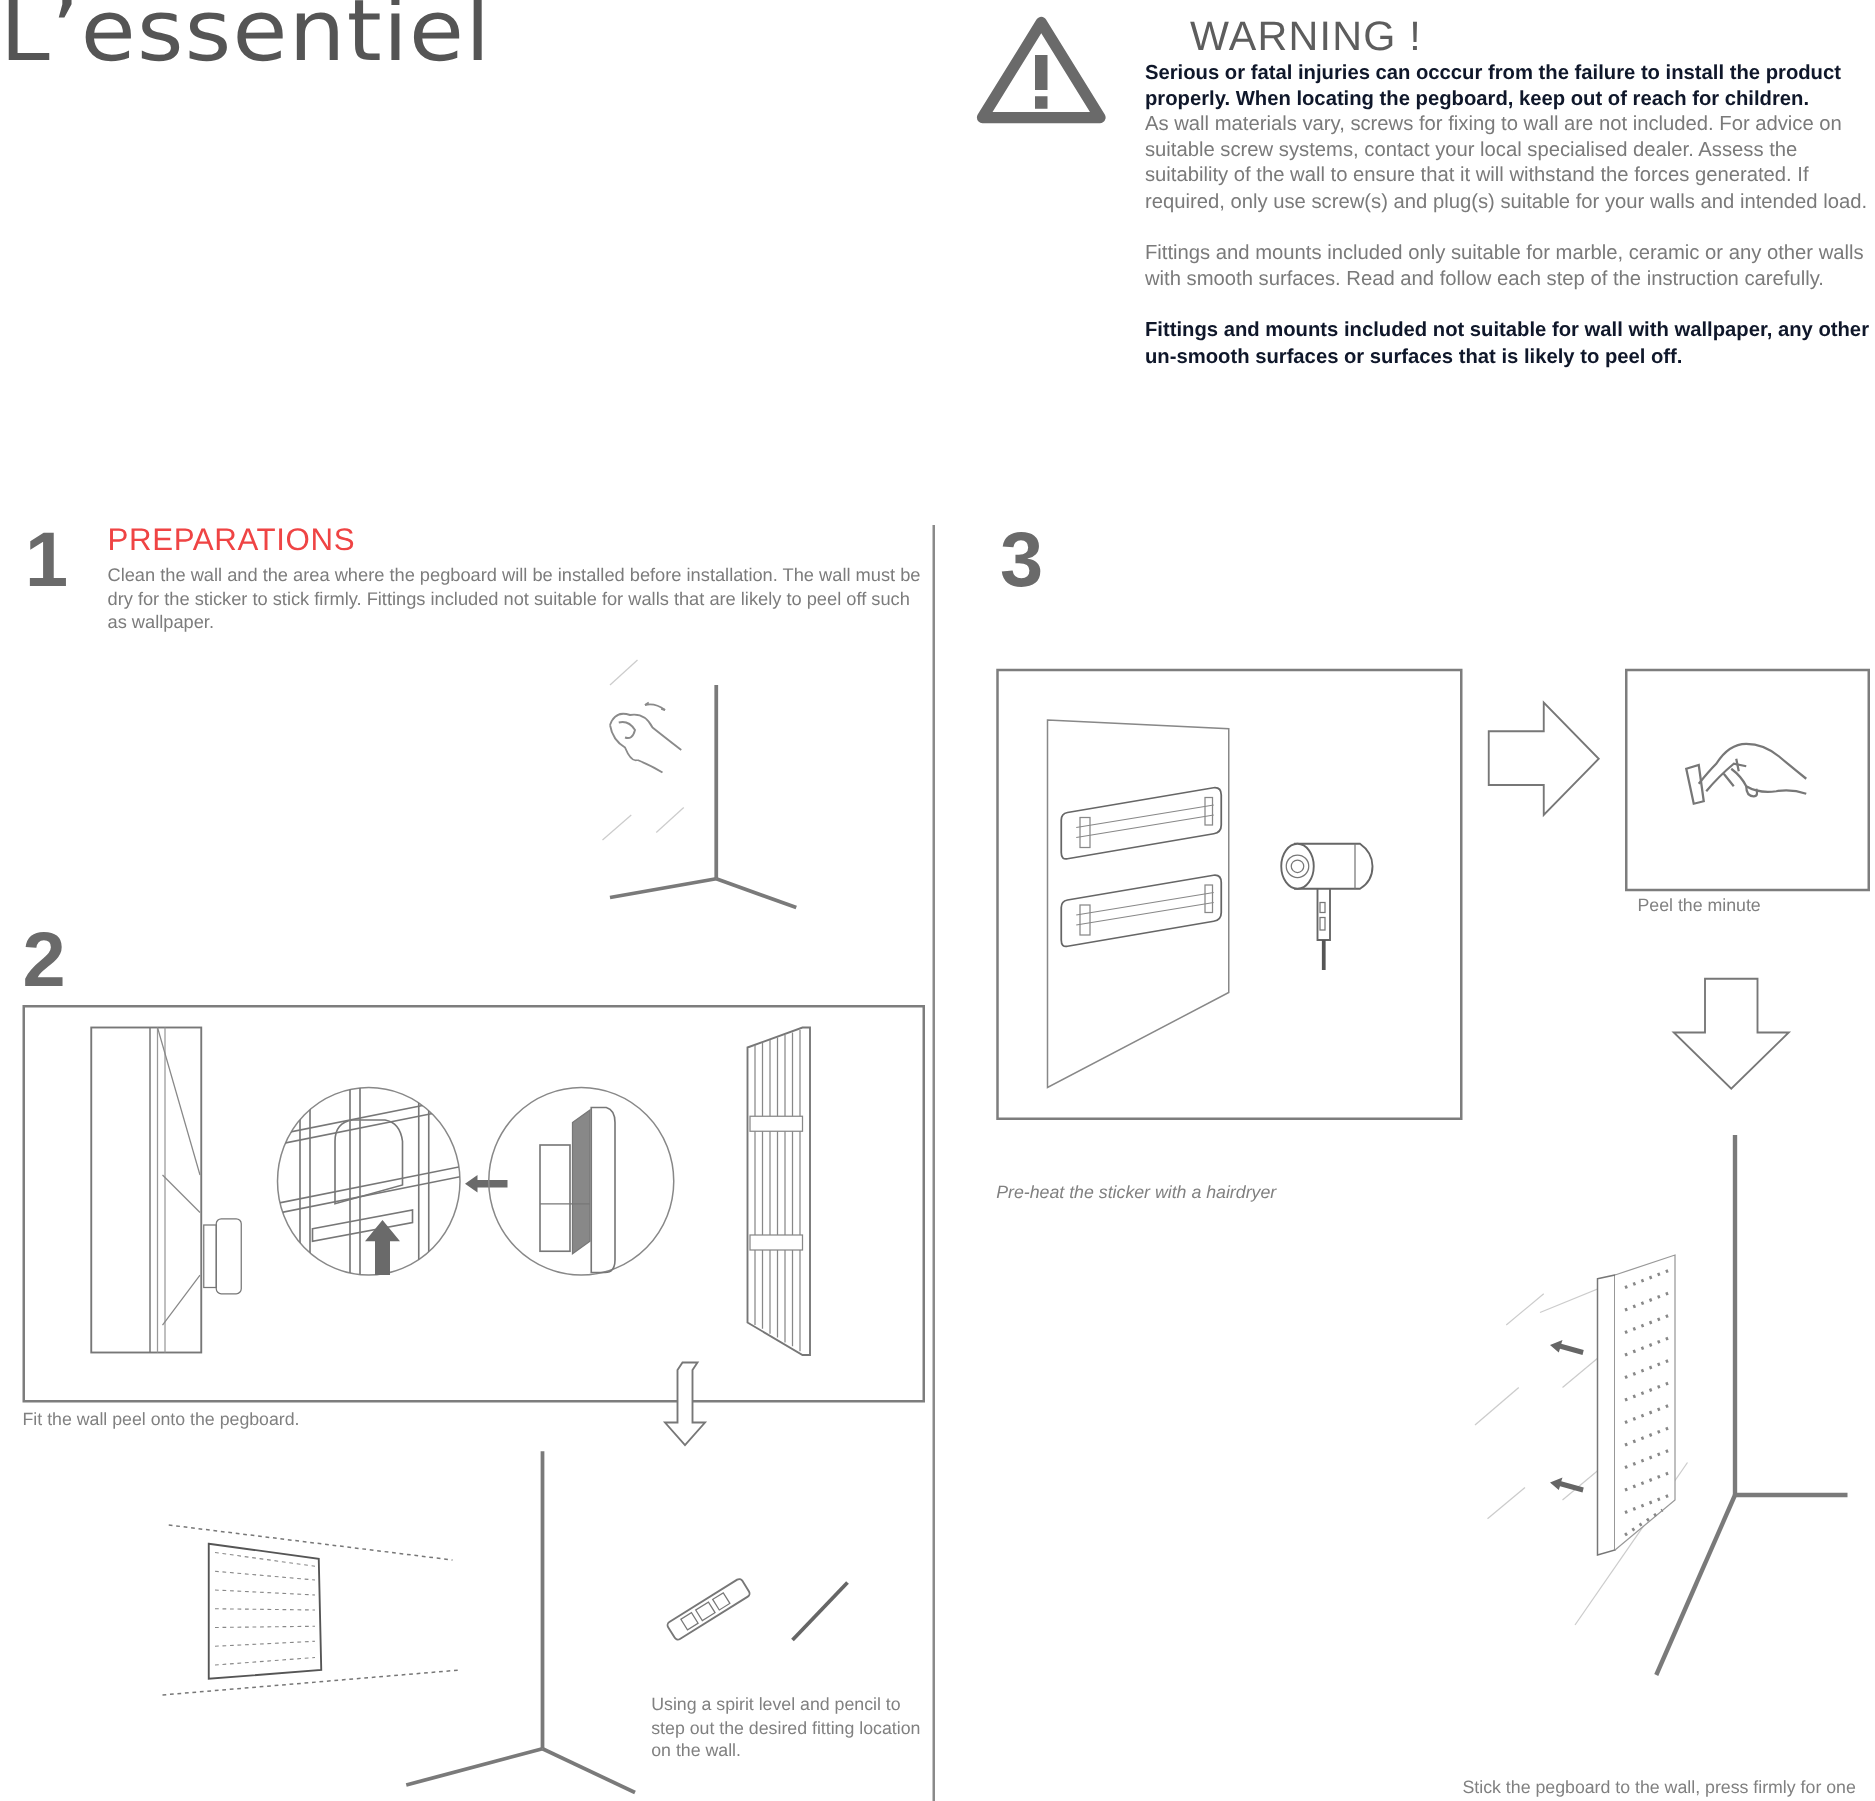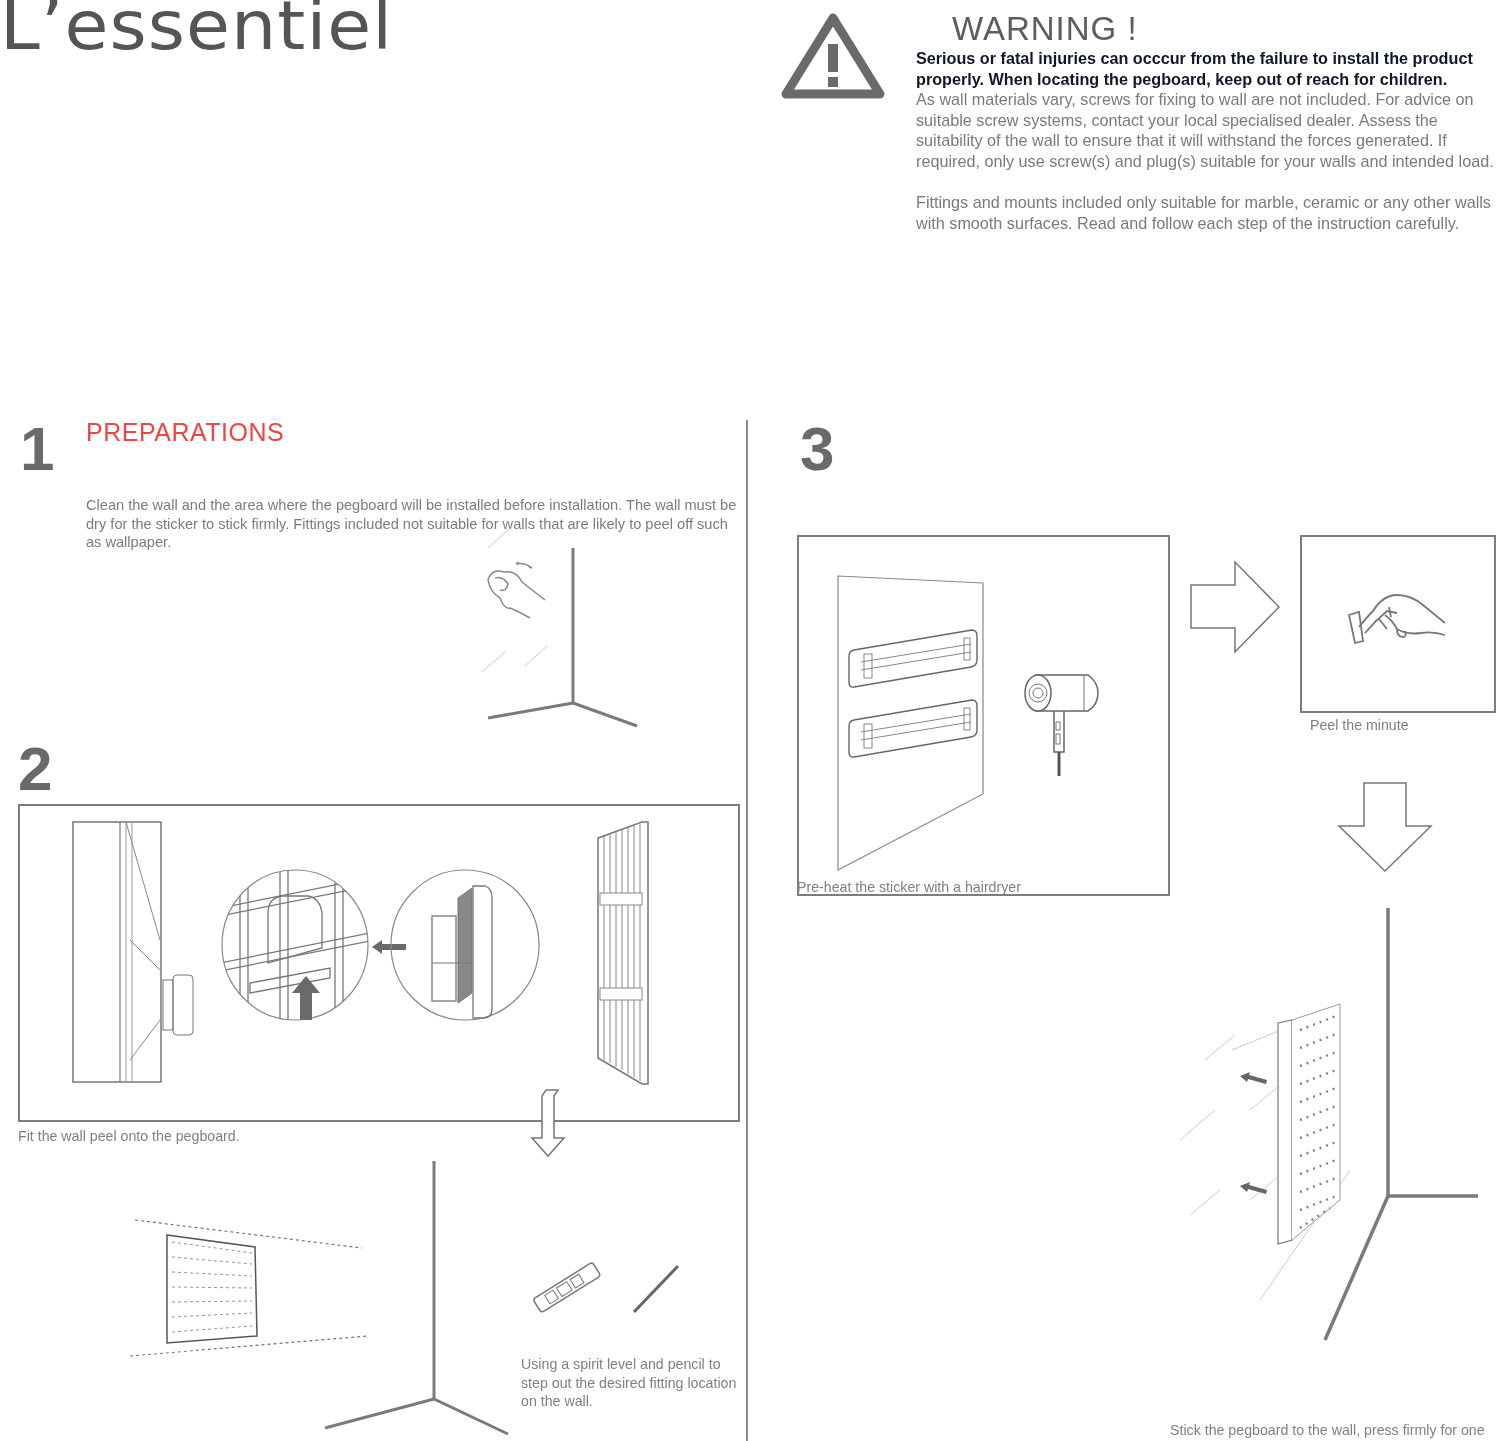--- a/index.html
+++ b/index.html
@@ -27,27 +27,28 @@
   <path d="M53 6 L100 82 L6 82 Z" fill="none" stroke="#6a6a6a" stroke-width="9" stroke-linejoin="round"></path>
   <rect x="48" y="32" width="10" height="28" fill="#6a6a6a"></rect>
   <rect x="48" y="65" width="10" height="10" fill="#6a6a6a"></rect>
 </svg>
 
 <div class="abs warn-title">WARNING !</div>
 <div class="abs warn-body">
   <b>Serious or fatal injuries can occcur from the failure to install the product properly. When locating the pegboard, keep out of reach for children.</b>
   <p>As wall materials vary, screws for fixing to wall are not included. For advice on suitable screw systems, contact your local specialised dealer. Assess the suitability of the wall to ensure that it will withstand the forces generated. If required, only use screw(s) and plug(s) suitable for your walls and intended load.</p>
   <p>Fittings and mounts included only suitable for marble, ceramic or any other walls with smooth surfaces. Read and follow each step of the instruction carefully.</p>
+  <b>Fittings and mounts included not suitable for wall with wallpaper, any other un-smooth surfaces or surfaces that is likely to peel off.</b>
 </div>
 
 <div class="abs divider"></div>
 
 <div class="abs stepnum" style="left:20px;top:418px;">1</div>
 <div class="abs step-title" style="left:86px;top:420px;">PREPARATIONS</div>
-<div class="abs step-desc" style="left:86px;top:452px;width:660px;margin-top:44px;">Clean the wall and the area where the pegboard will be installed before installation. The wall must be dry for the sticker to stick firmly. Fittings included not suitable for walls that are likely to peel off such as wallpaper.</div>
+<div class="abs step-desc" style="left:86px;top:452px;width:660px;">Clean the wall and the area where the pegboard will be installed before installation. The wall must be dry for the sticker to stick firmly. Fittings included not suitable for walls that are likely to peel off such as wallpaper.</div>
 
 <svg style="left:470px;top:520px;" width="200" height="210" viewBox="0 0 200 210">
   <line x1="103" y1="28" x2="103" y2="183" stroke="#7a7a7a" stroke-width="3"></line>
   <line x1="103" y1="183" x2="18" y2="198" stroke="#7a7a7a" stroke-width="3"></line>
   <line x1="103" y1="183" x2="167" y2="206" stroke="#7a7a7a" stroke-width="3"></line>
   <line x1="18" y1="28" x2="40" y2="8" stroke="#ccc" stroke-width="1"></line>
   <line x1="12" y1="152" x2="35" y2="132" stroke="#ccc" stroke-width="1"></line>
   <line x1="55" y1="146" x2="77" y2="126" stroke="#ccc" stroke-width="1"></line>
   <g fill="none" stroke="#8a8a8a" stroke-width="1.5">
     <path d="M18 60 Q22 48 34 52 Q46 50 52 62 Q62 70 75 80 M18 60 Q20 72 30 78 Q35 90 40 88 M40 88 Q50 92 60 98"></path>
@@ -181,21 +182,21 @@
   <path d="M14 3 L66 3 Q76 10 76 21 Q76 33 66 39 L14 39 Z" fill="none" stroke="#666" stroke-width="1.5"></path>
   <ellipse cx="16" cy="21" rx="13" ry="18" fill="#fff" stroke="#666" stroke-width="1.5"></ellipse>
   <circle cx="16" cy="21" r="9" fill="none" stroke="#777"></circle>
     <circle cx="16" cy="21" r="5" fill="none" stroke="#777"></circle>
   <line x1="62" y1="3" x2="62" y2="39" stroke="#777"></line>
   <path d="M32 39 L32 80 L42 80 L42 39" fill="none" stroke="#666" stroke-width="1.5"></path>
   <rect x="34" y="50" width="4" height="8" fill="none" stroke="#777"></rect>
     <rect x="34" y="62" width="4" height="10" fill="none" stroke="#777"></rect>
   <line x1="37" y1="80" x2="37" y2="104" stroke="#555" stroke-width="3"></line>
 </svg>
-<div class="abs caption" style="left:797px;top:878px;">Pre-heat the sticker with a hairdryer</div>
+<div class="abs caption" style="left:797px;top:945px;font-style:italic;">Pre-heat the sticker with a hairdryer</div>
 
 <svg style="left:1189px;top:560px;" width="94" height="94" viewBox="0 0 94 94">
   <path d="M2 25 L46 25 L46 2 L90 47 L46 92 L46 68 L2 68 Z" fill="#fff" stroke="#777" stroke-width="1.5"></path>
 </svg>
 
 <div class="abs box" style="left:1300px;top:535px;width:196px;height:178px;"></div>
 <svg style="left:1345px;top:585px;" width="110" height="70" viewBox="0 0 110 70">
   <g fill="none" stroke="#777" stroke-width="1.8">
     <path d="M4 30 L14 27 L18 56 L10 58 Z"></path>
     <path d="M14 42 Q22 32 28 26 Q38 10 52 10 Q66 10 78 20 Q90 30 100 38"></path>

